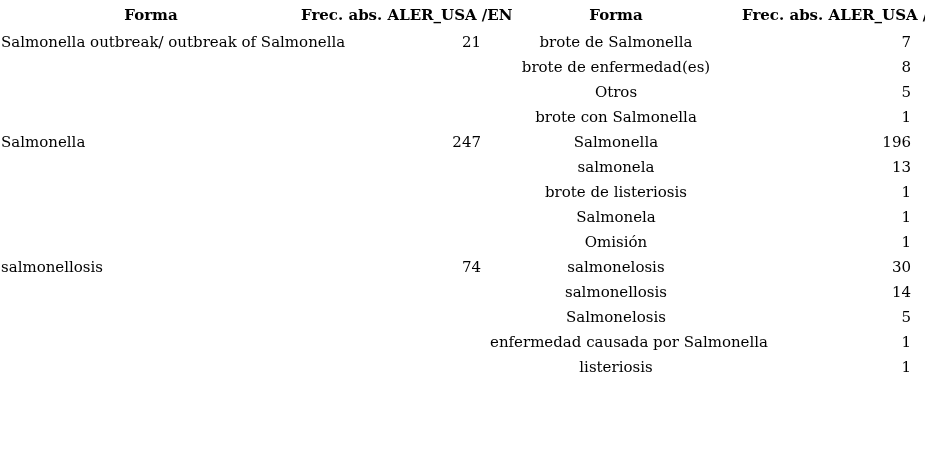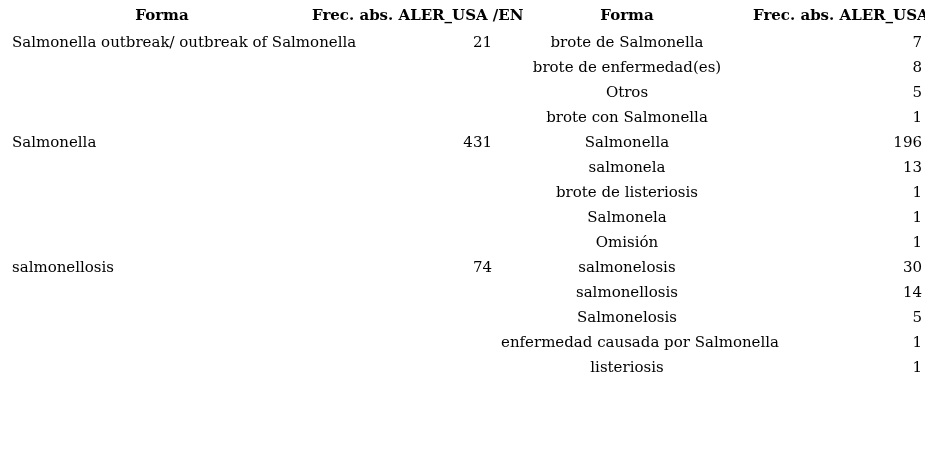--- a/index.html
+++ b/index.html
@@ -11,21 +11,21 @@
     width: 925px;
     height: 468px;
     overflow: hidden;
     font-family: "DejaVu Serif", "Liberation Serif", serif;
     font-size: 15px;
     color: #000000;
   }
   .freq-table {
     display: grid;
     grid-template-columns: 300px 180px 261px 169px;
-    padding: 0 8px 0 12px;
+    padding: 0 8px 0 1px;
     box-sizing: border-box;
     width: 794px;
   }
   .row { display: contents; }
   .cell {
     height: 25px;
     line-height: 25px;
     white-space: nowrap;
     overflow: visible;
   }
@@ -50,21 +50,21 @@
     <div class="cell hdr term-en">Forma</div>
     <div class="cell hdr freq-en">Frec. abs. ALER_USA /EN</div>
     <div class="cell hdr term-es">Forma</div>
     <div class="cell hdr freq-es">Frec. abs. ALER_USA /ES</div>
   </div>
 
 <div class="row"><div class="cell term-en">Salmonella outbreak/ outbreak of Salmonella</div><div class="cell freq-en">21</div><div class="cell term-es">brote de Salmonella</div><div class="cell freq-es">7</div></div>
     <div class="row"><div class="cell term-en"></div><div class="cell freq-en"></div><div class="cell term-es">brote de enfermedad(es)</div><div class="cell freq-es">8</div></div>
     <div class="row"><div class="cell term-en"></div><div class="cell freq-en"></div><div class="cell term-es">Otros</div><div class="cell freq-es">5</div></div>
     <div class="row"><div class="cell term-en"></div><div class="cell freq-en"></div><div class="cell term-es">brote con Salmonella</div><div class="cell freq-es">1</div></div>
-    <div class="row"><div class="cell term-en">Salmonella</div><div class="cell freq-en">431</div><div class="cell term-es">Salmonella</div><div class="cell freq-es">196</div></div>
+    <div class="row"><div class="cell term-en">Salmonella</div><div class="cell freq-en">247</div><div class="cell term-es">Salmonella</div><div class="cell freq-es">196</div></div>
     <div class="row"><div class="cell term-en"></div><div class="cell freq-en"></div><div class="cell term-es">salmonela</div><div class="cell freq-es">13</div></div>
     <div class="row"><div class="cell term-en"></div><div class="cell freq-en"></div><div class="cell term-es">brote de listeriosis</div><div class="cell freq-es">1</div></div>
     <div class="row"><div class="cell term-en"></div><div class="cell freq-en"></div><div class="cell term-es">Salmonela</div><div class="cell freq-es">1</div></div>
     <div class="row"><div class="cell term-en"></div><div class="cell freq-en"></div><div class="cell term-es">Omisión</div><div class="cell freq-es">1</div></div>
     <div class="row"><div class="cell term-en">salmonellosis</div><div class="cell freq-en">74</div><div class="cell term-es">salmonelosis</div><div class="cell freq-es">30</div></div>
     <div class="row"><div class="cell term-en"></div><div class="cell freq-en"></div><div class="cell term-es">salmonellosis</div><div class="cell freq-es">14</div></div>
     <div class="row"><div class="cell term-en"></div><div class="cell freq-en"></div><div class="cell term-es">Salmonelosis</div><div class="cell freq-es">5</div></div>
     <div class="row"><div class="cell term-en"></div><div class="cell freq-en"></div><div class="cell term-es">enfermedad causada por Salmonella</div><div class="cell freq-es">1</div></div>
     <div class="row"><div class="cell term-en"></div><div class="cell freq-en"></div><div class="cell term-es">listeriosis</div><div class="cell freq-es">1</div></div>
   </div>

